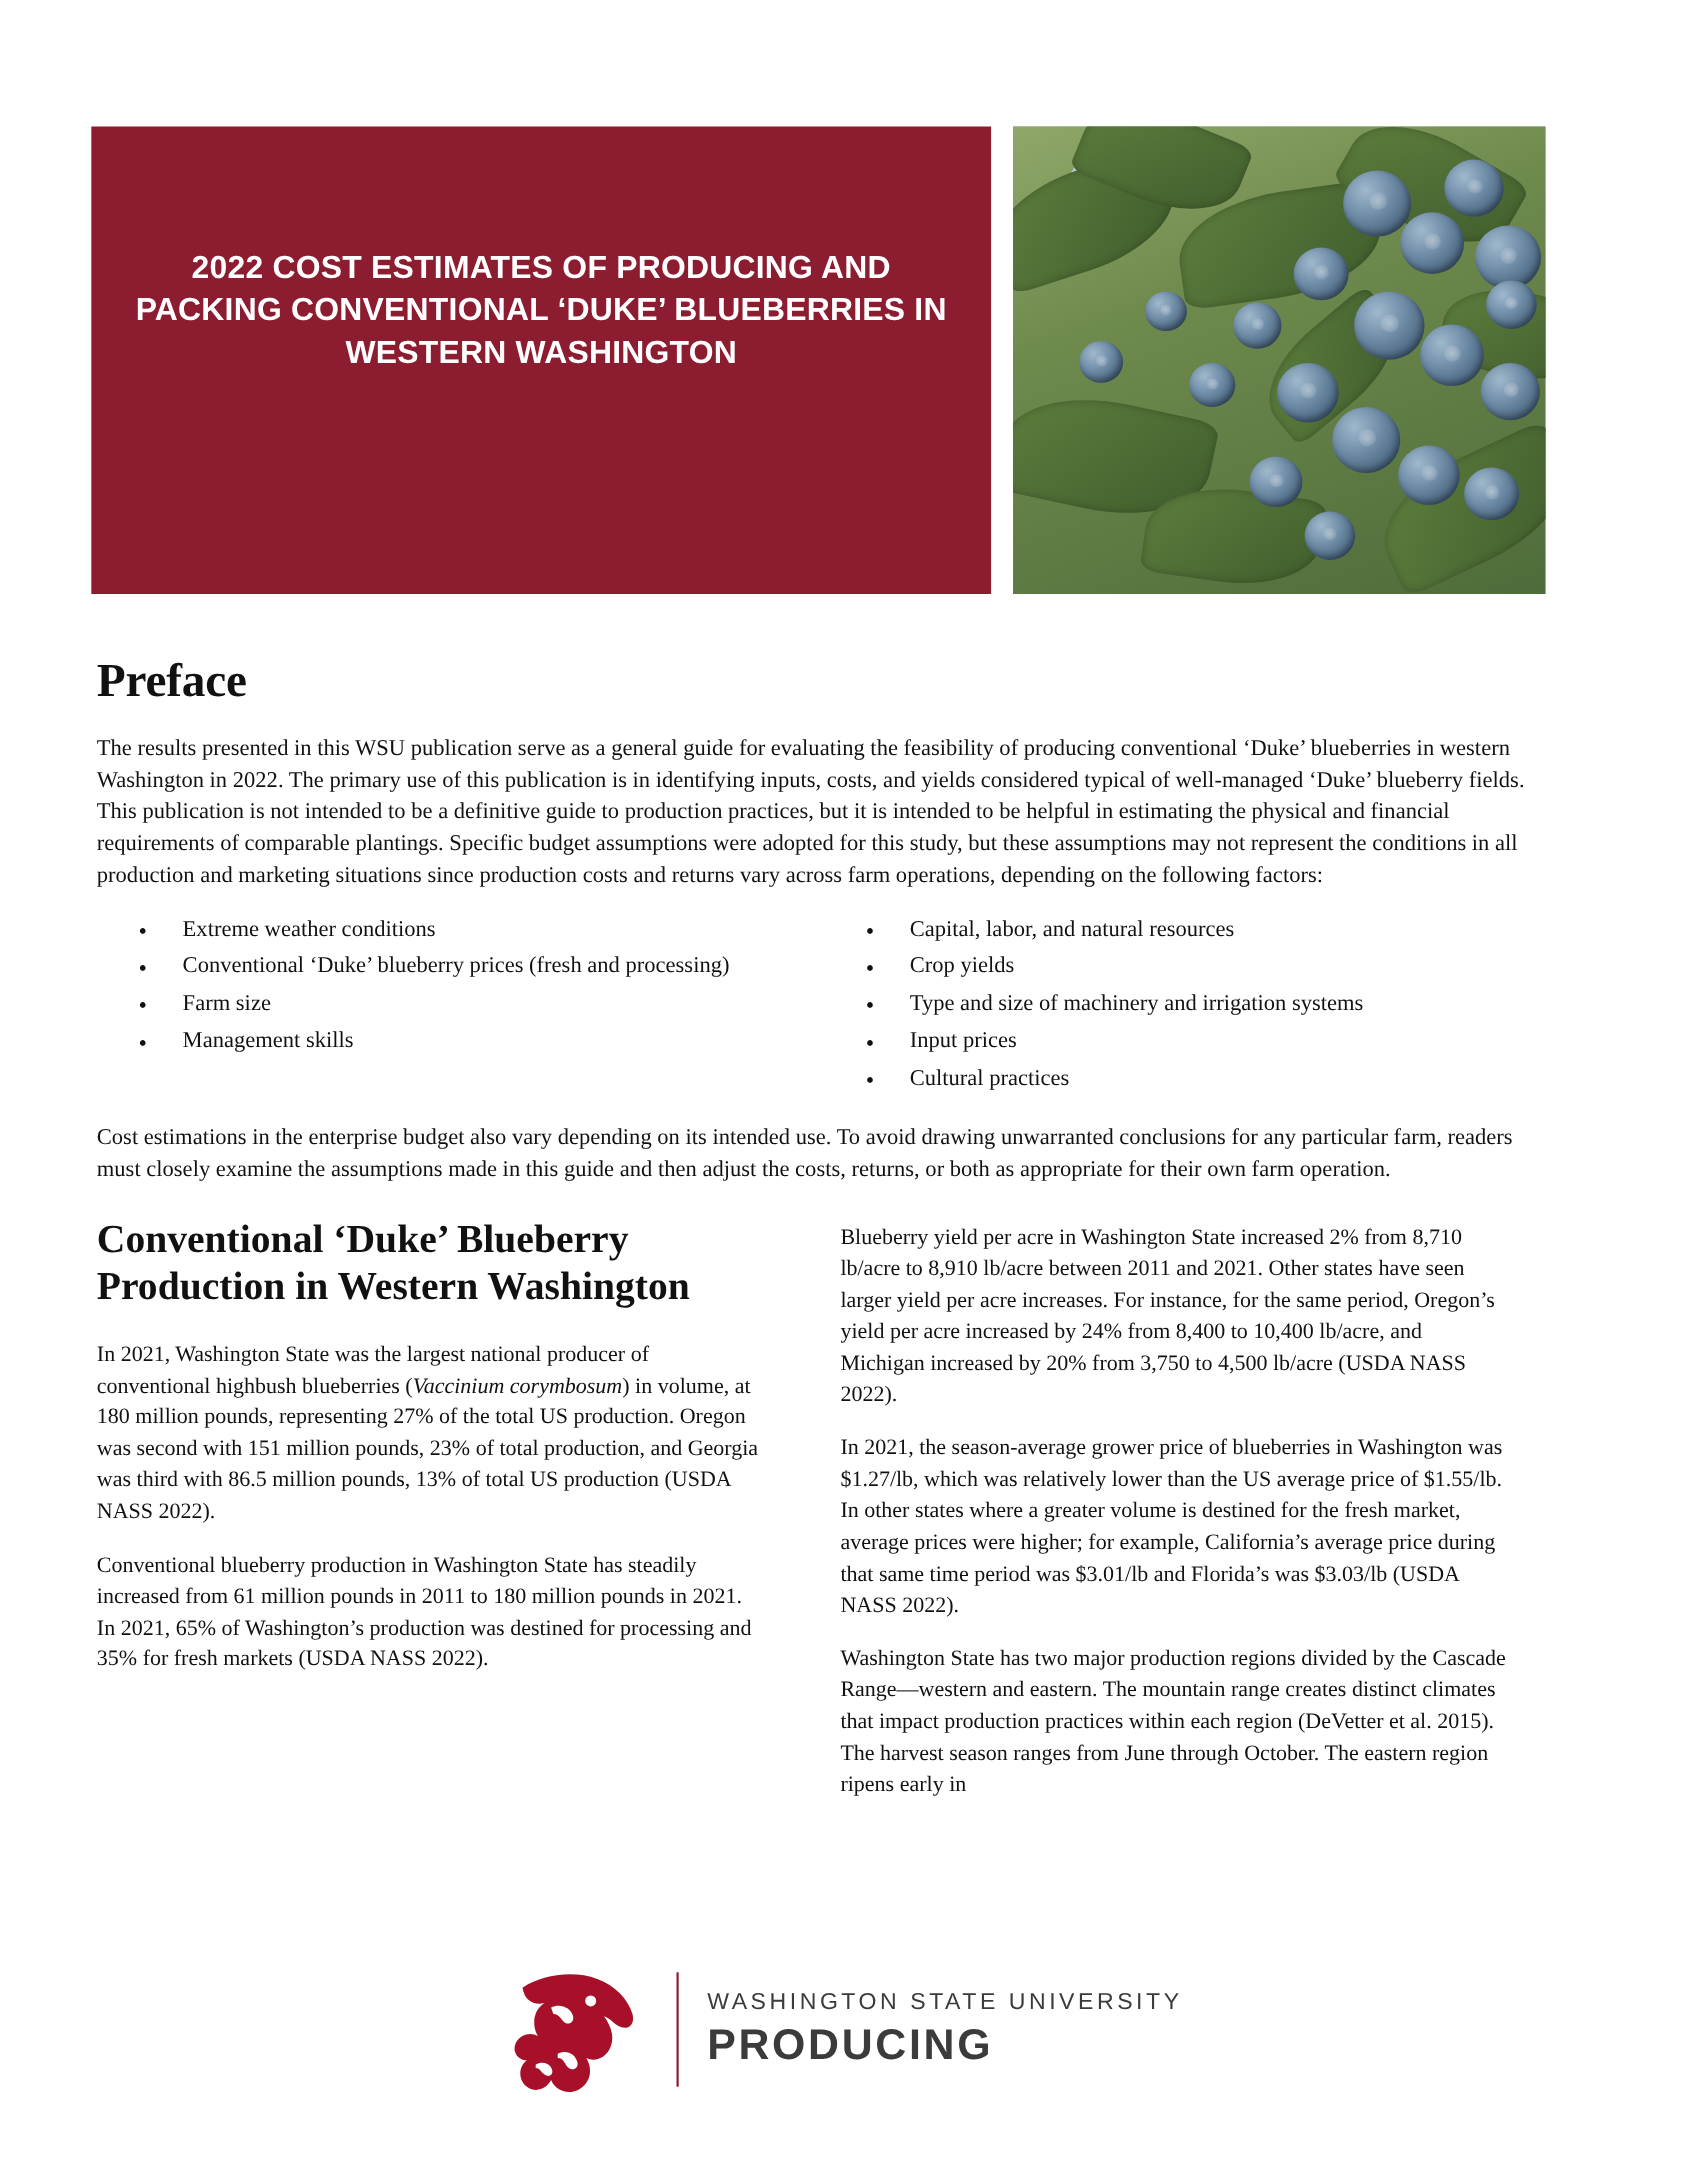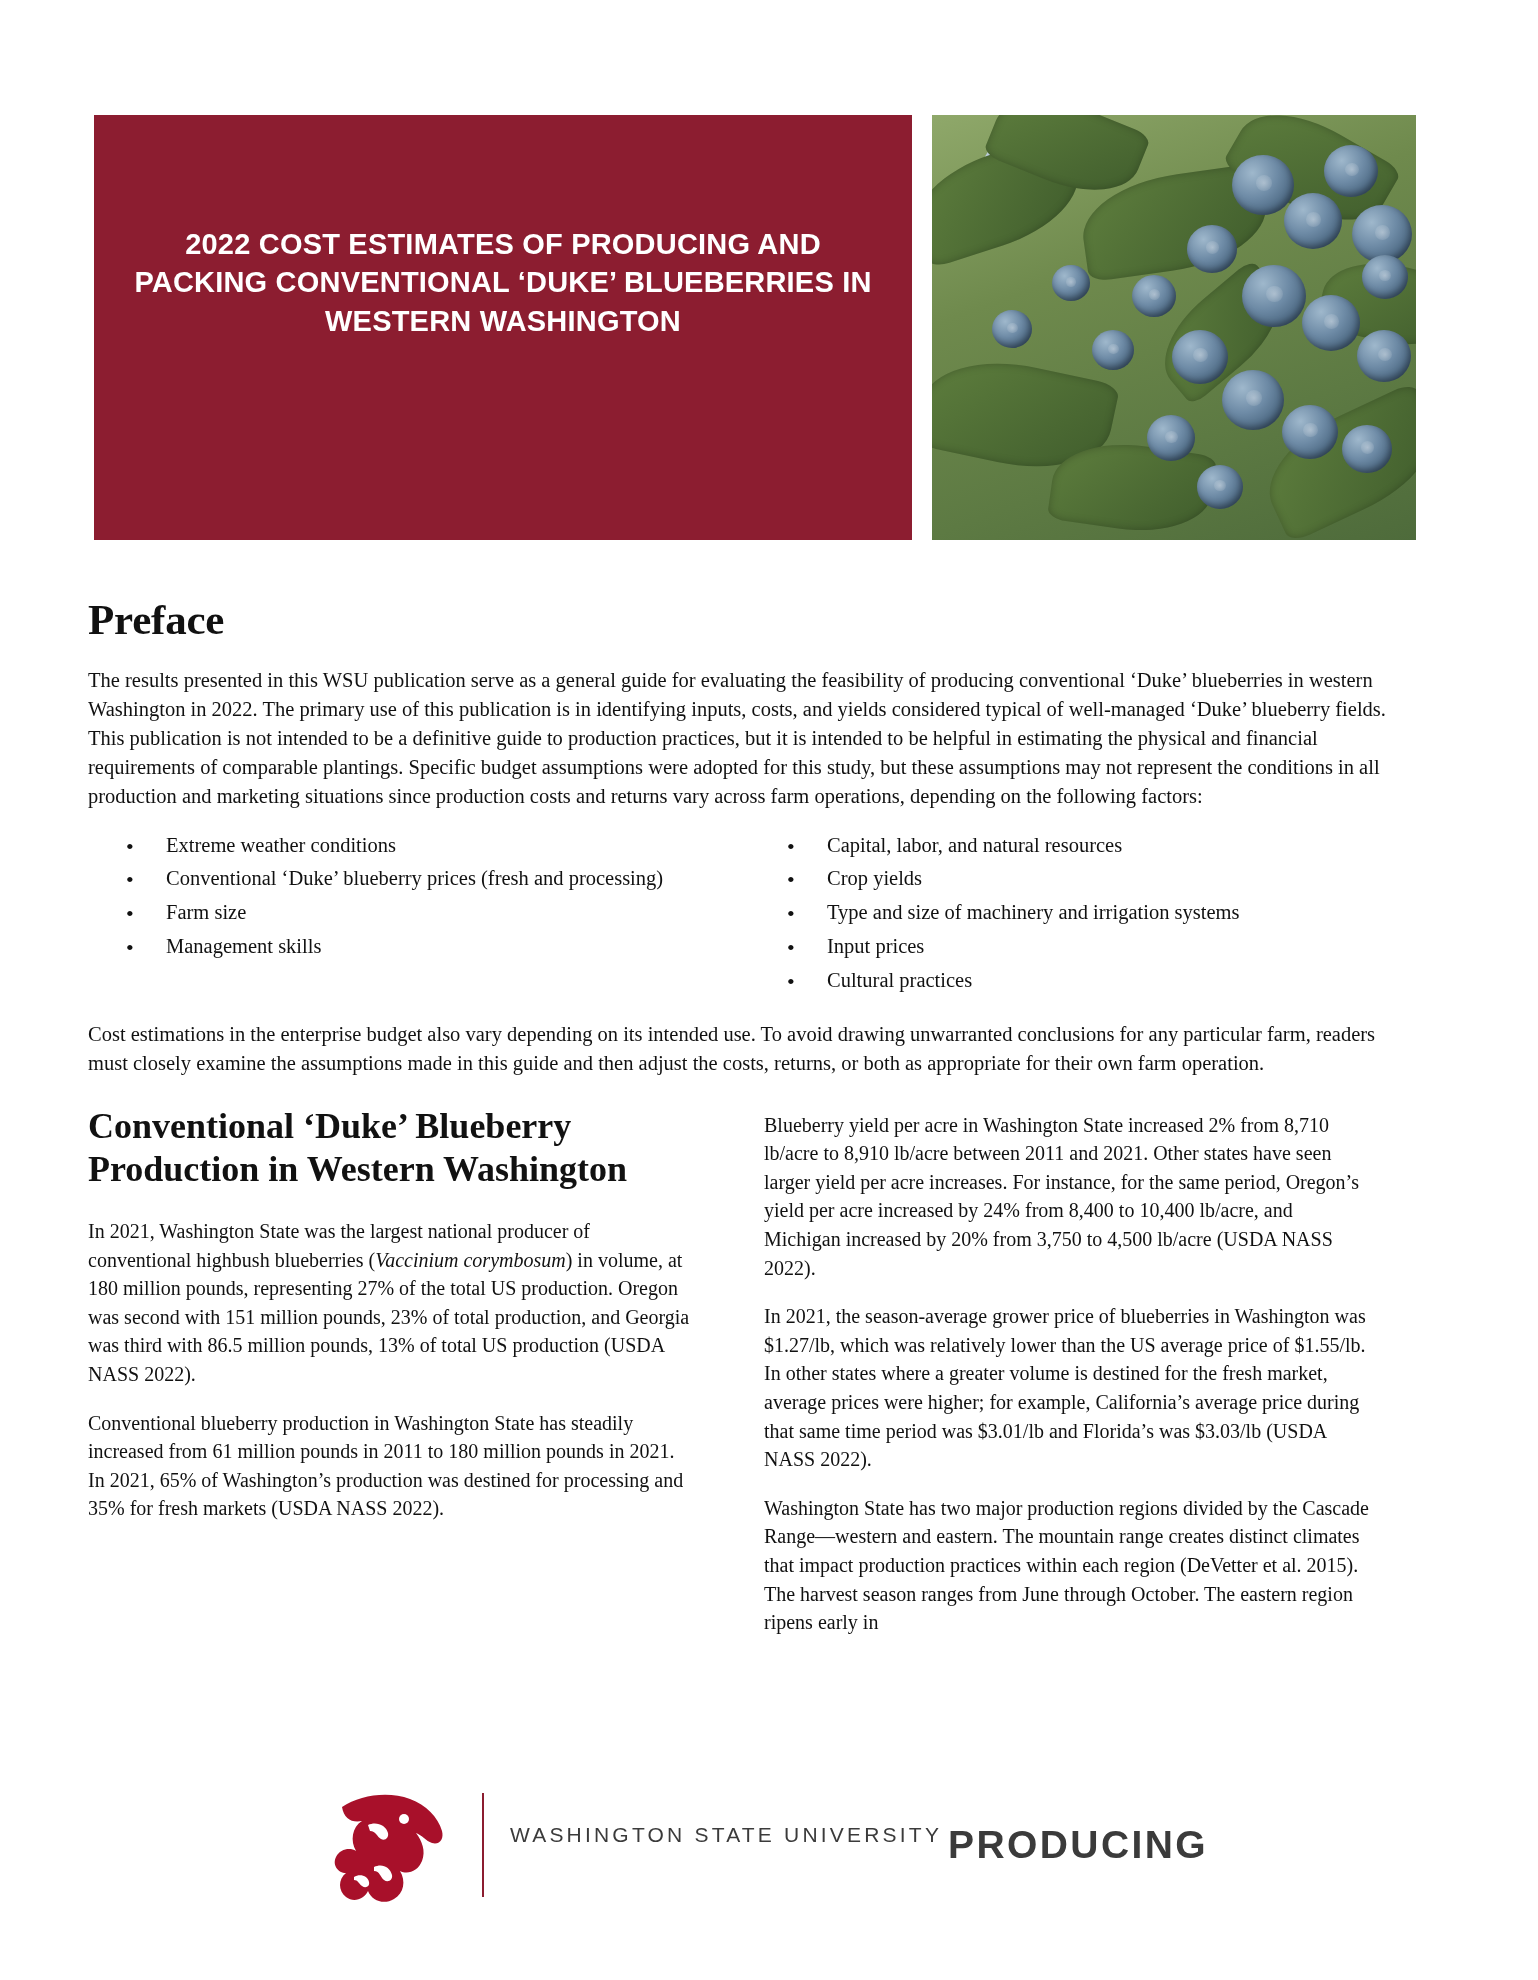--- a/index.html
+++ b/index.html
@@ -18,21 +18,21 @@
   .page {
     position: relative;
     width: 1538px;
     height: 1980px;
     background: #ffffff;
   }
 
   
   .header-wrap {
     position: absolute;
-    left: 94px;
+    left: 83px;
     top: 115px;
     width: 1322px;
     height: 425px;
   }
   .title-block {
     position: absolute;
     left: 0;
     top: 0;
     width: 818px;
     height: 425px;
@@ -182,20 +182,21 @@
     height: 128px;
     position: relative;
   }
   .divider {
     width: 2px;
     height: 104px;
     background: #8c1d30;
   }
   .wordmark {
     display: flex;
+    flex-direction: column;
     justify-content: center;
     gap: 6px;
   }
   .wordmark .line1 {
     font-family: "Liberation Sans", sans-serif;
     font-size: 21px;
     letter-spacing: 3.2px;
     color: #3b3b3b;
   }
   .wordmark .line2 {

